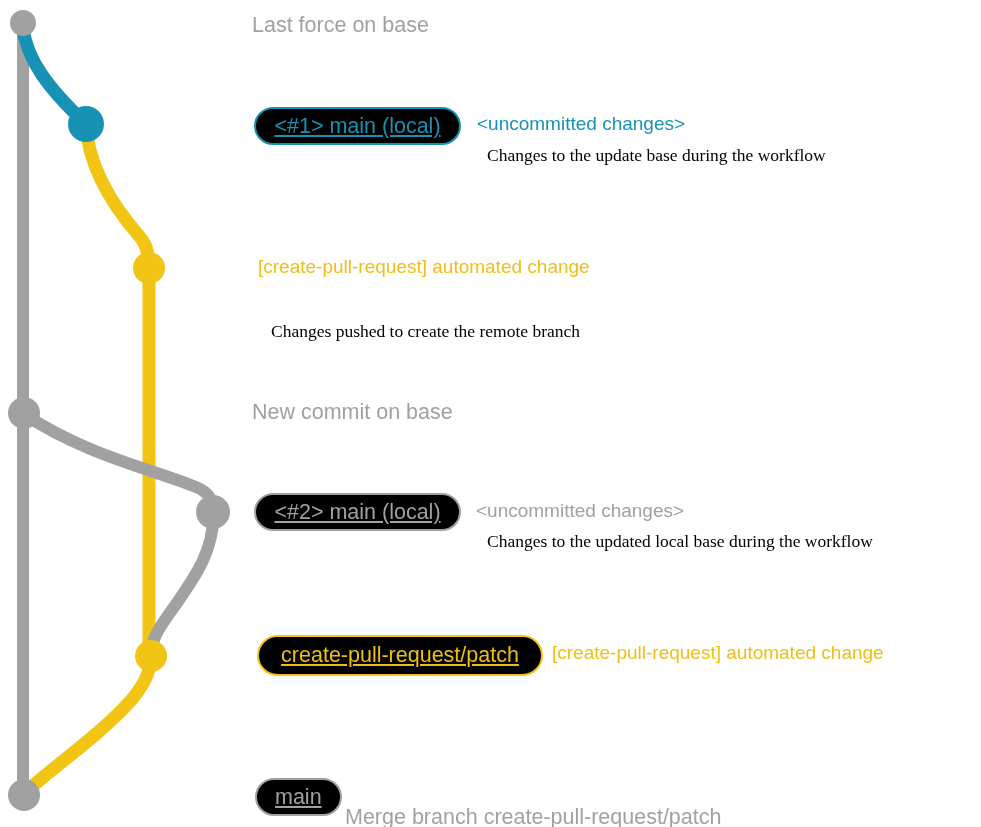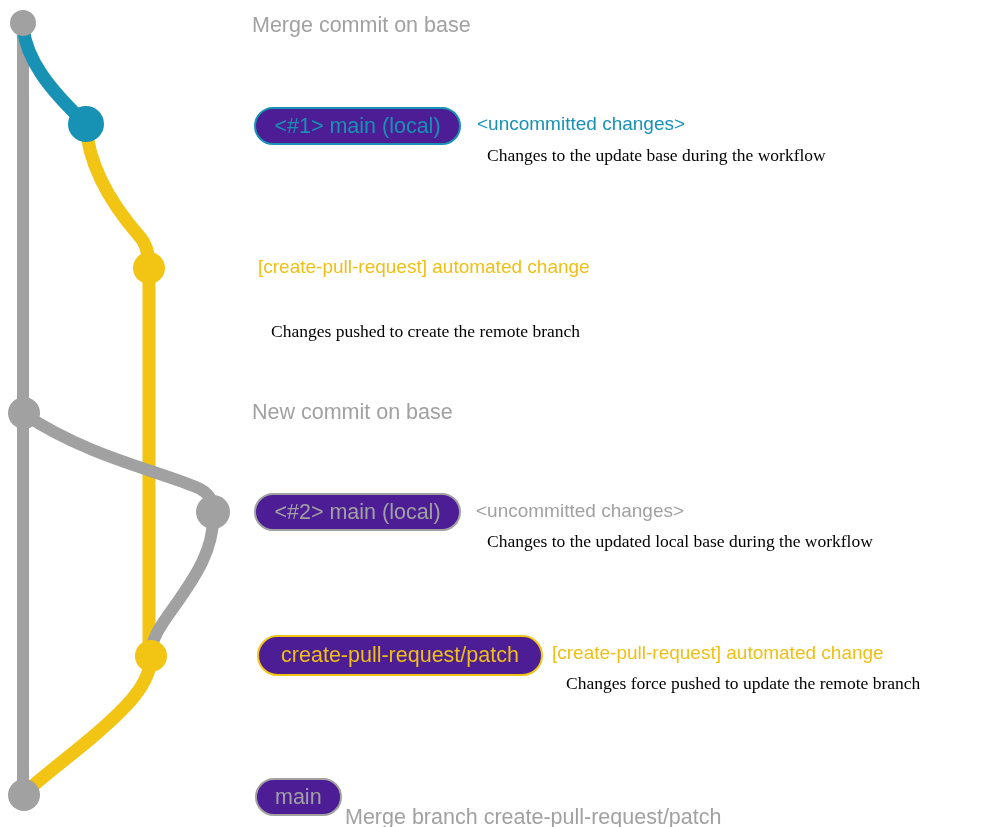--- a/index.html
+++ b/index.html
@@ -22,21 +22,22 @@
     display:inline-flex;
     align-items:center;
     justify-content:center;
     box-sizing:border-box;
     height:38px;
     border:2px solid;
     border-radius:19px;
     font-size:21.5px;
     white-space:nowrap;
     padding:0 18px;
-    background:#4c1d95;
+    background:#000000;
+    text-decoration:underline;
   }
   .badge-blue{border-color:var(--c-blue);color:var(--c-blue);min-width:207px;}
   .badge-gray{border-color:var(--c-gray);color:var(--c-gray);min-width:207px;}
   .badge-yellow{border-color:var(--c-yellow);color:var(--c-yellow_text);min-width:286px;height:41px;border-radius:21px;}
   .badge-main{border-color:var(--c-gray);color:var(--c-gray);min-width:78px;}
   .title{
     position:absolute;
     font-size:19px;
     white-space:nowrap;
   }
@@ -71,35 +72,34 @@
 
     <circle cx="23" cy="23" r="13" fill="var(--c-gray)"></circle>
     <circle cx="86" cy="124" r="18" fill="var(--c-blue)"></circle>
     <circle cx="149" cy="268" r="16" fill="var(--c-yellow)"></circle>
     <circle cx="24" cy="413" r="16" fill="var(--c-gray)"></circle>
     <circle cx="213" cy="512" r="17" fill="var(--c-gray)"></circle>
     <circle cx="151" cy="656" r="16" fill="var(--c-yellow)"></circle>
     <circle cx="24" cy="795" r="16" fill="var(--c-gray)"></circle>
   </svg>
 
-  <div class="lbl" style="left:252px;top:13px;">Merge commit on base</div>
+  <div class="lbl" style="left:252px;top:13px;">Last force on base</div>
 
   <div class="badge badge-blue" style="left:254px;top:107px;">&lt;#1&gt; main (local)</div>
   <div class="title title-blue" style="left:477px;top:113px;">&lt;uncommitted changes&gt;</div>
   <div class="desc" style="left:487px;top:145px;">Changes to the update base during the workflow</div>
 
   <div class="title title-yellow" style="left:258px;top:256px;">[create-pull-request] automated change</div>
   <div class="desc" style="left:271px;top:289px;margin-top:32px;">Changes pushed to create the remote branch</div>
 
   <div class="lbl" style="left:252px;top:400px;">New commit on base</div>
 
   <div class="badge badge-gray" style="left:254px;top:493px;">&lt;#2&gt; main (local)</div>
   <div class="title title-gray" style="left:476px;top:500px;">&lt;uncommitted changes&gt;</div>
   <div class="desc" style="left:487px;top:531px;">Changes to the updated local base during the workflow</div>
 
   <div class="badge badge-yellow" style="left:257px;top:635px;">create-pull-request/patch</div>
   <div class="title title-yellow" style="left:552px;top:642px;">[create-pull-request] automated change</div>
-  <div class="desc" style="left:566px;top:673px;">Changes force pushed to update the remote branch</div>
 
   <div class="badge badge-main" style="left:255px;top:778px;">main</div>
   <div class="lbl" style="left:345px;top:785px;margin-top:20px;">Merge branch create-pull-request/patch</div>
 
 </div>
 
 </body></html>

